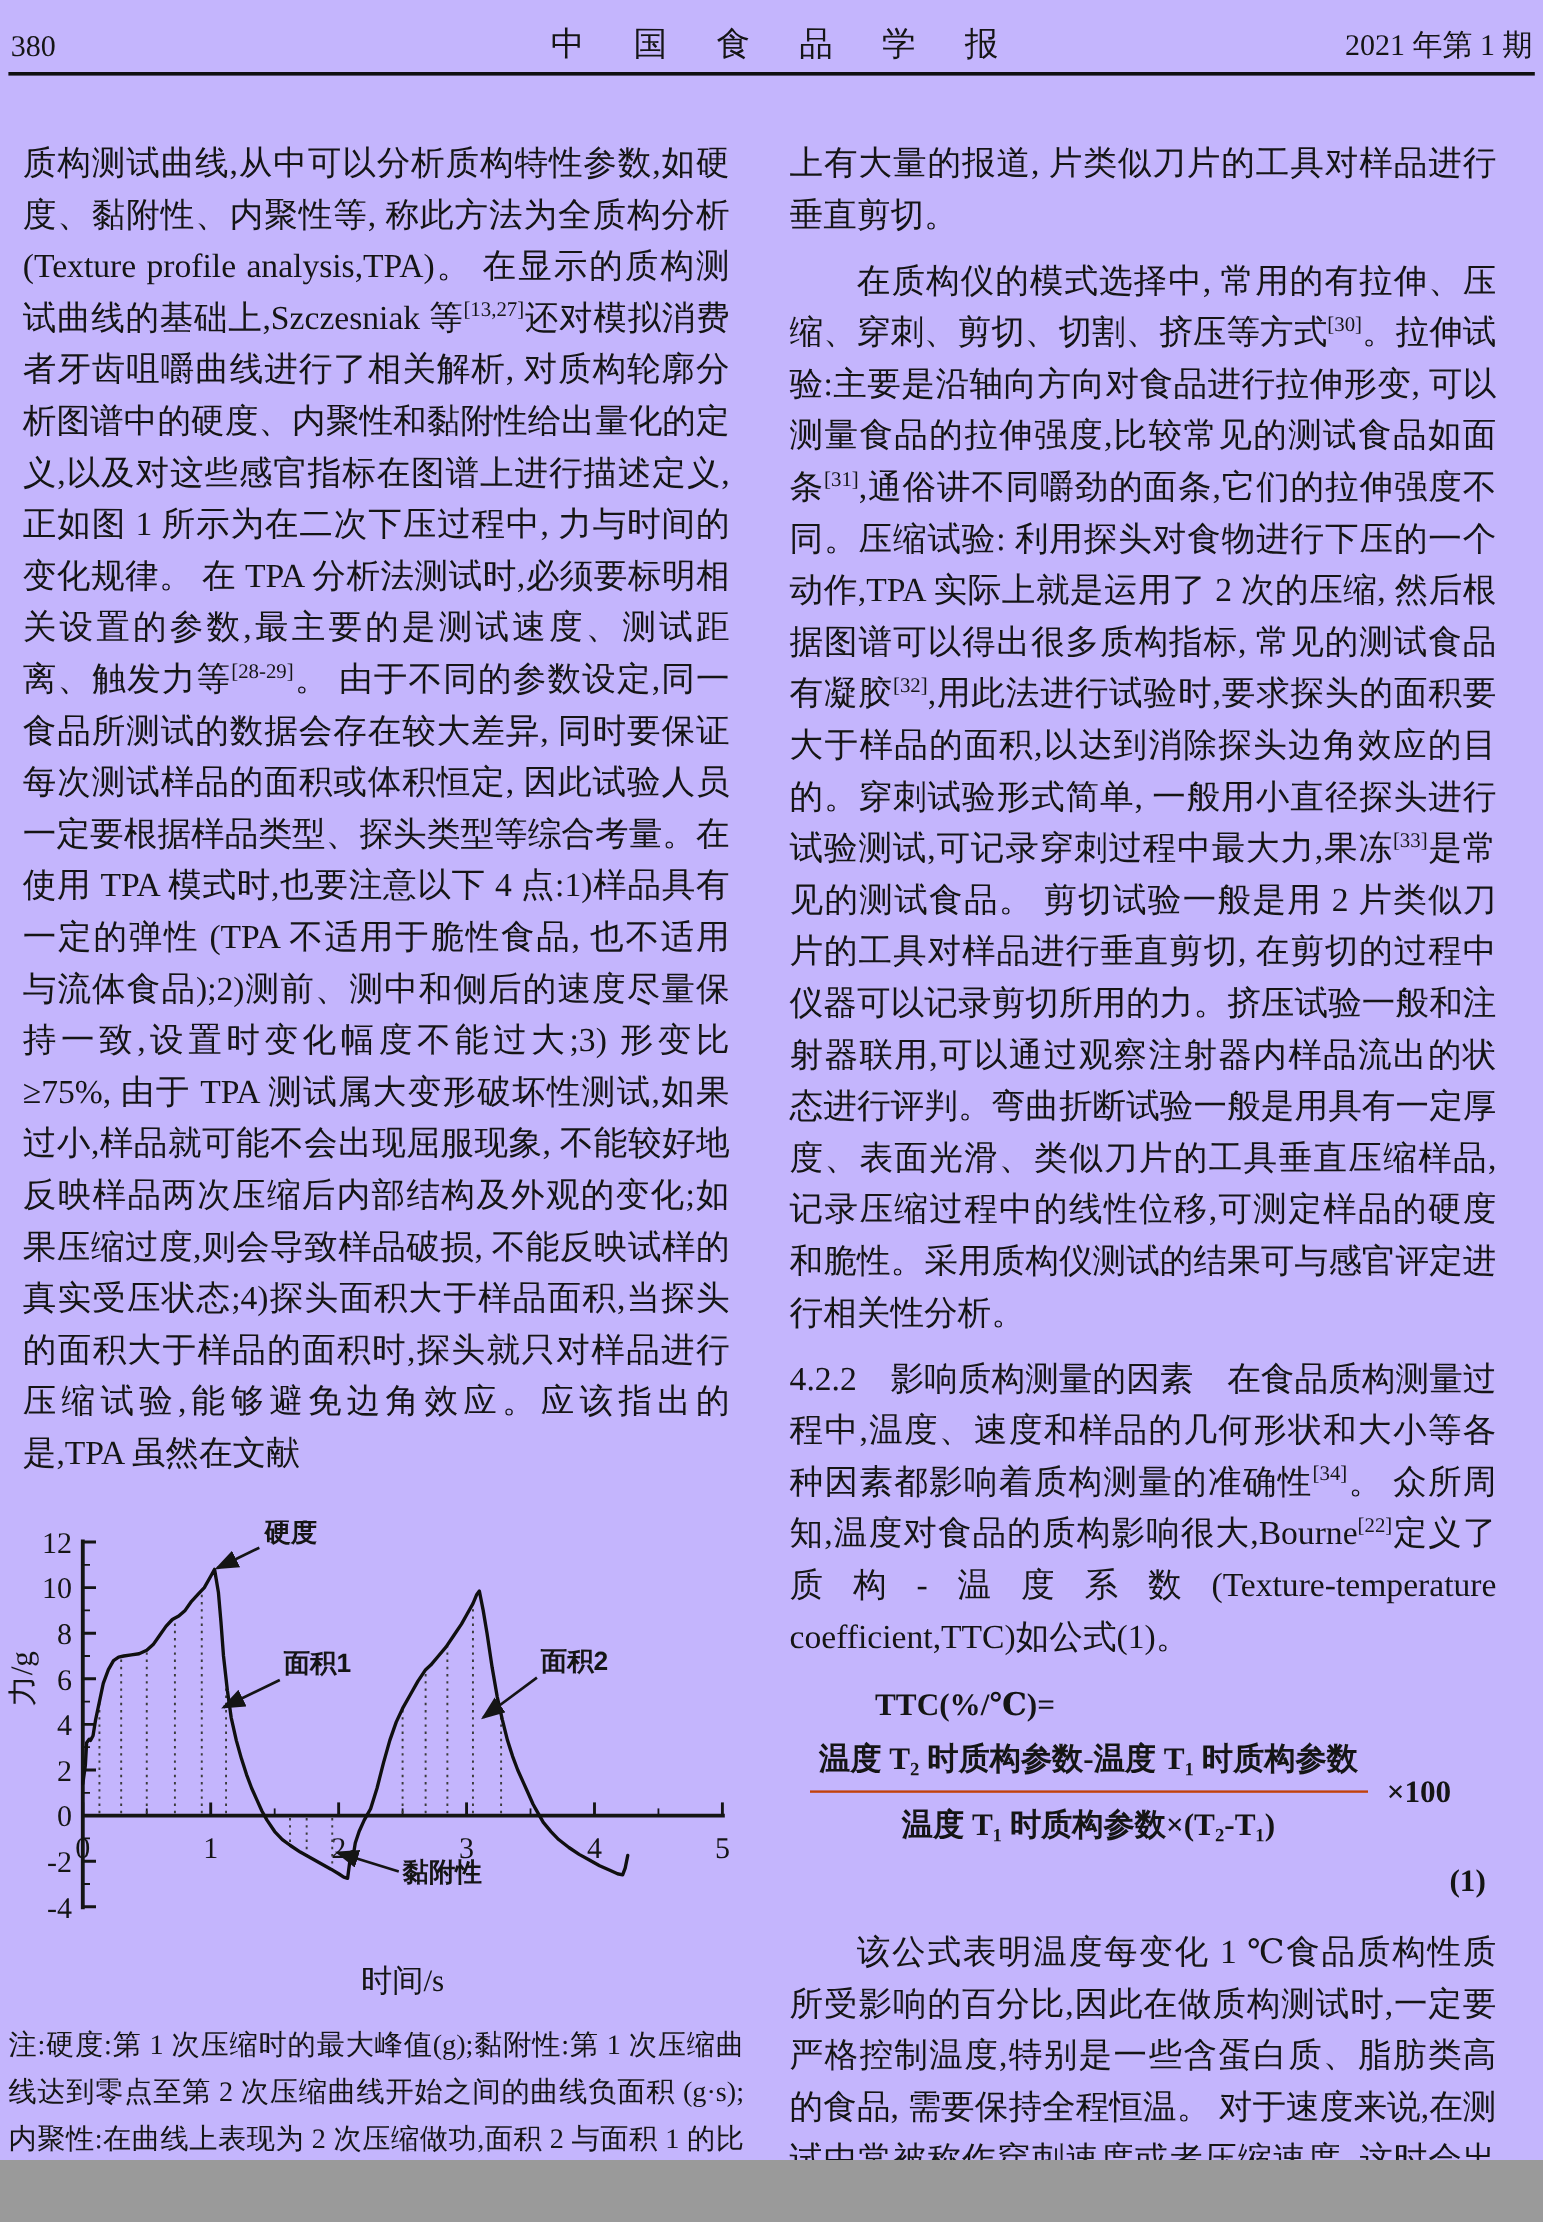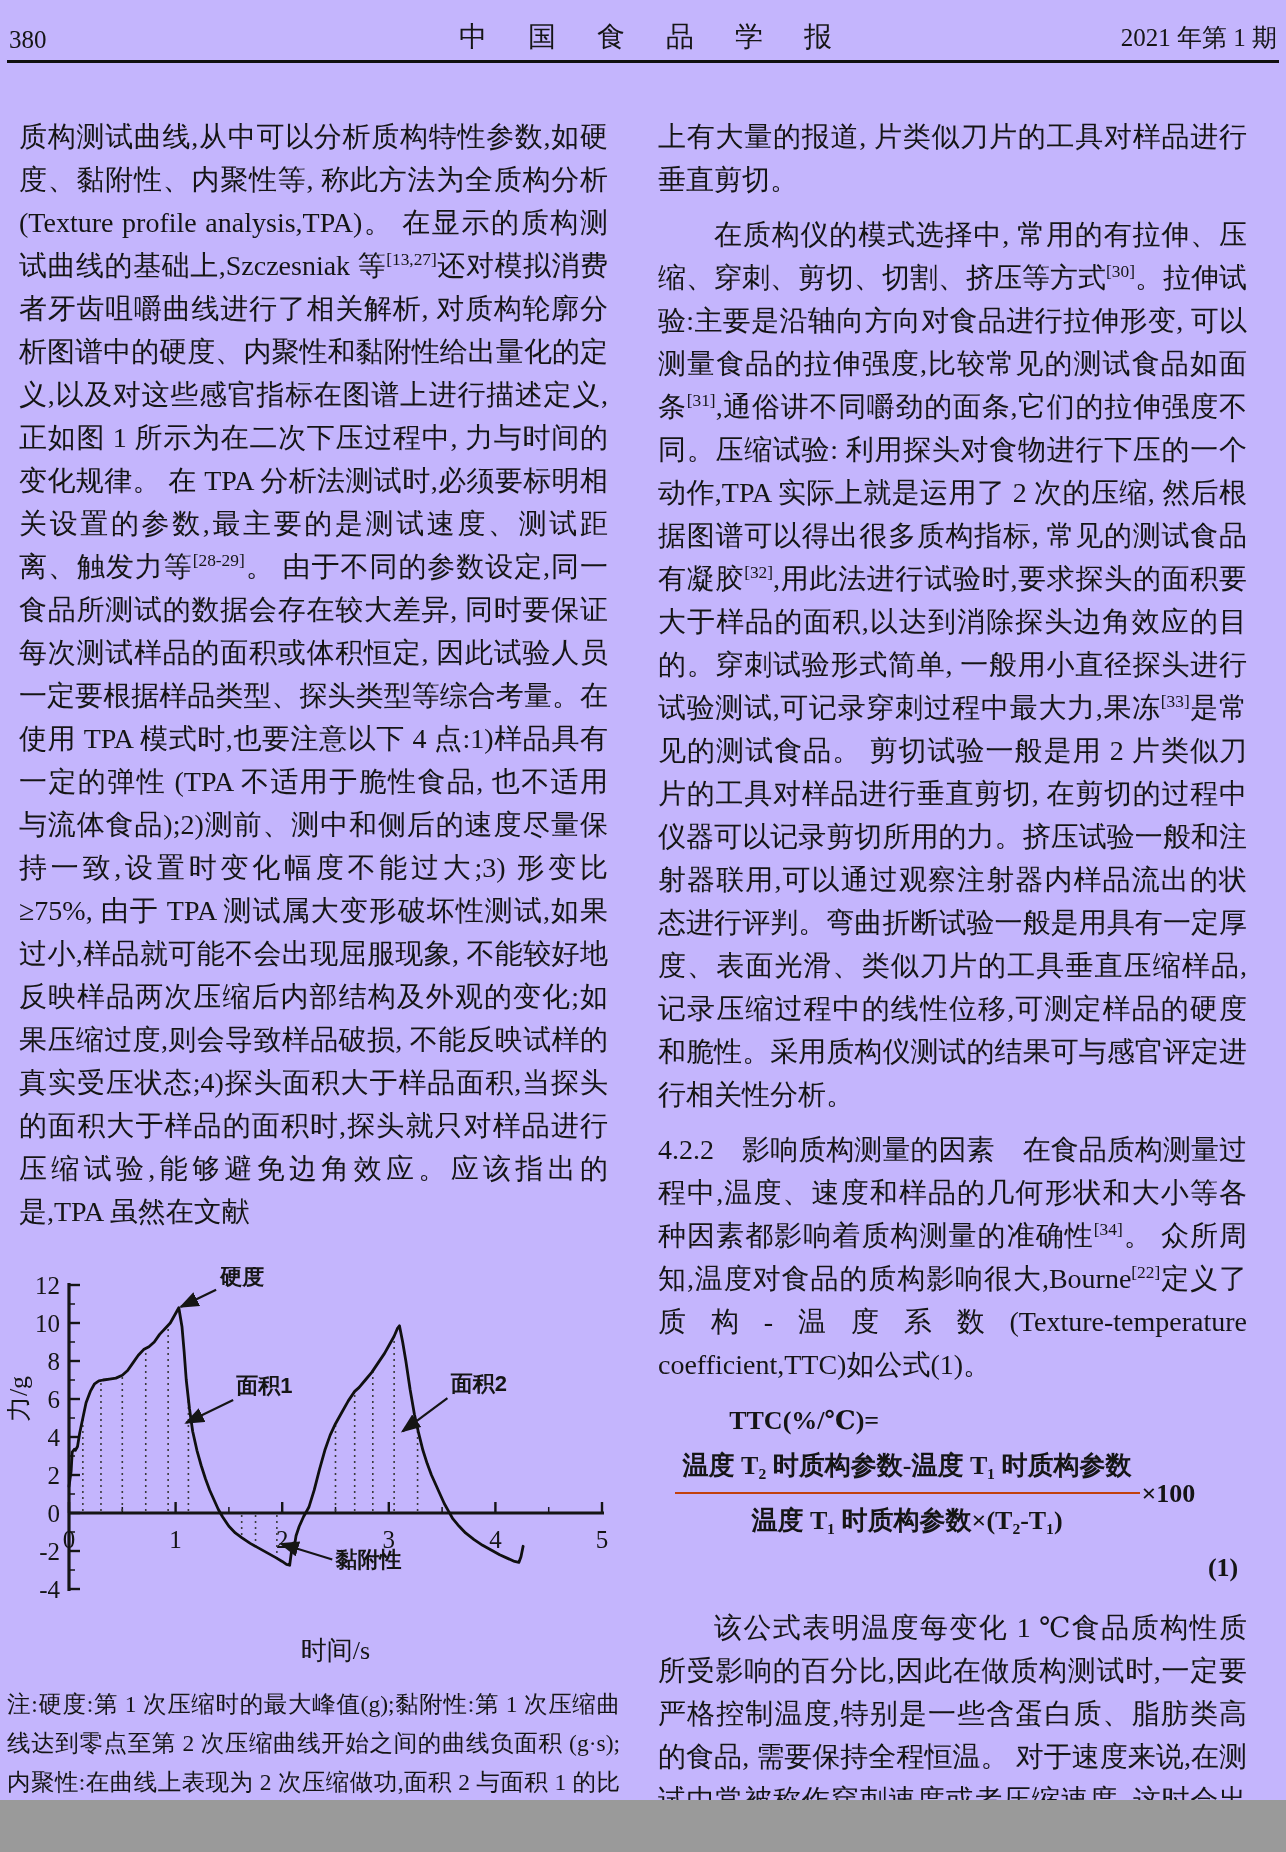--- a/index.html
+++ b/index.html
@@ -19,21 +19,21 @@
   figure{margin:34px 0 0 0;}
   .fig-note{font-size:23.5px;line-height:39px;margin-top:8px;text-align:justify;}
   .cap-zh{font-family:Liberation Mono, monospace;font-weight:bold;
           text-align:center;font-size:20px;margin-top:1px;}
   .formula{font-size:26px;margin:4px 0 8px;font-weight:bold;}
   .f-lhs{padding-left:3.2em;line-height:46px;}
   .f-frac-row{display:flex;align-items:center;padding-left:1.1em;}
   .frac{text-align:center;}
   .frac .num{border-bottom:2px solid #c2410c;padding:0 8px 5px;}
   .frac .den{padding-top:5px;}
-  .times{margin-left:2px;}
+  .times{margin-left:16px;}
   .f-eqnum{text-align:right;padding-right:0.8em;line-height:52px;}
   svg text{fill:#151515;}
 </style>
 </head>
 <body>
 
 <div class="page">
 
   <div class="hdr">
     <span class="pn">380</span>

